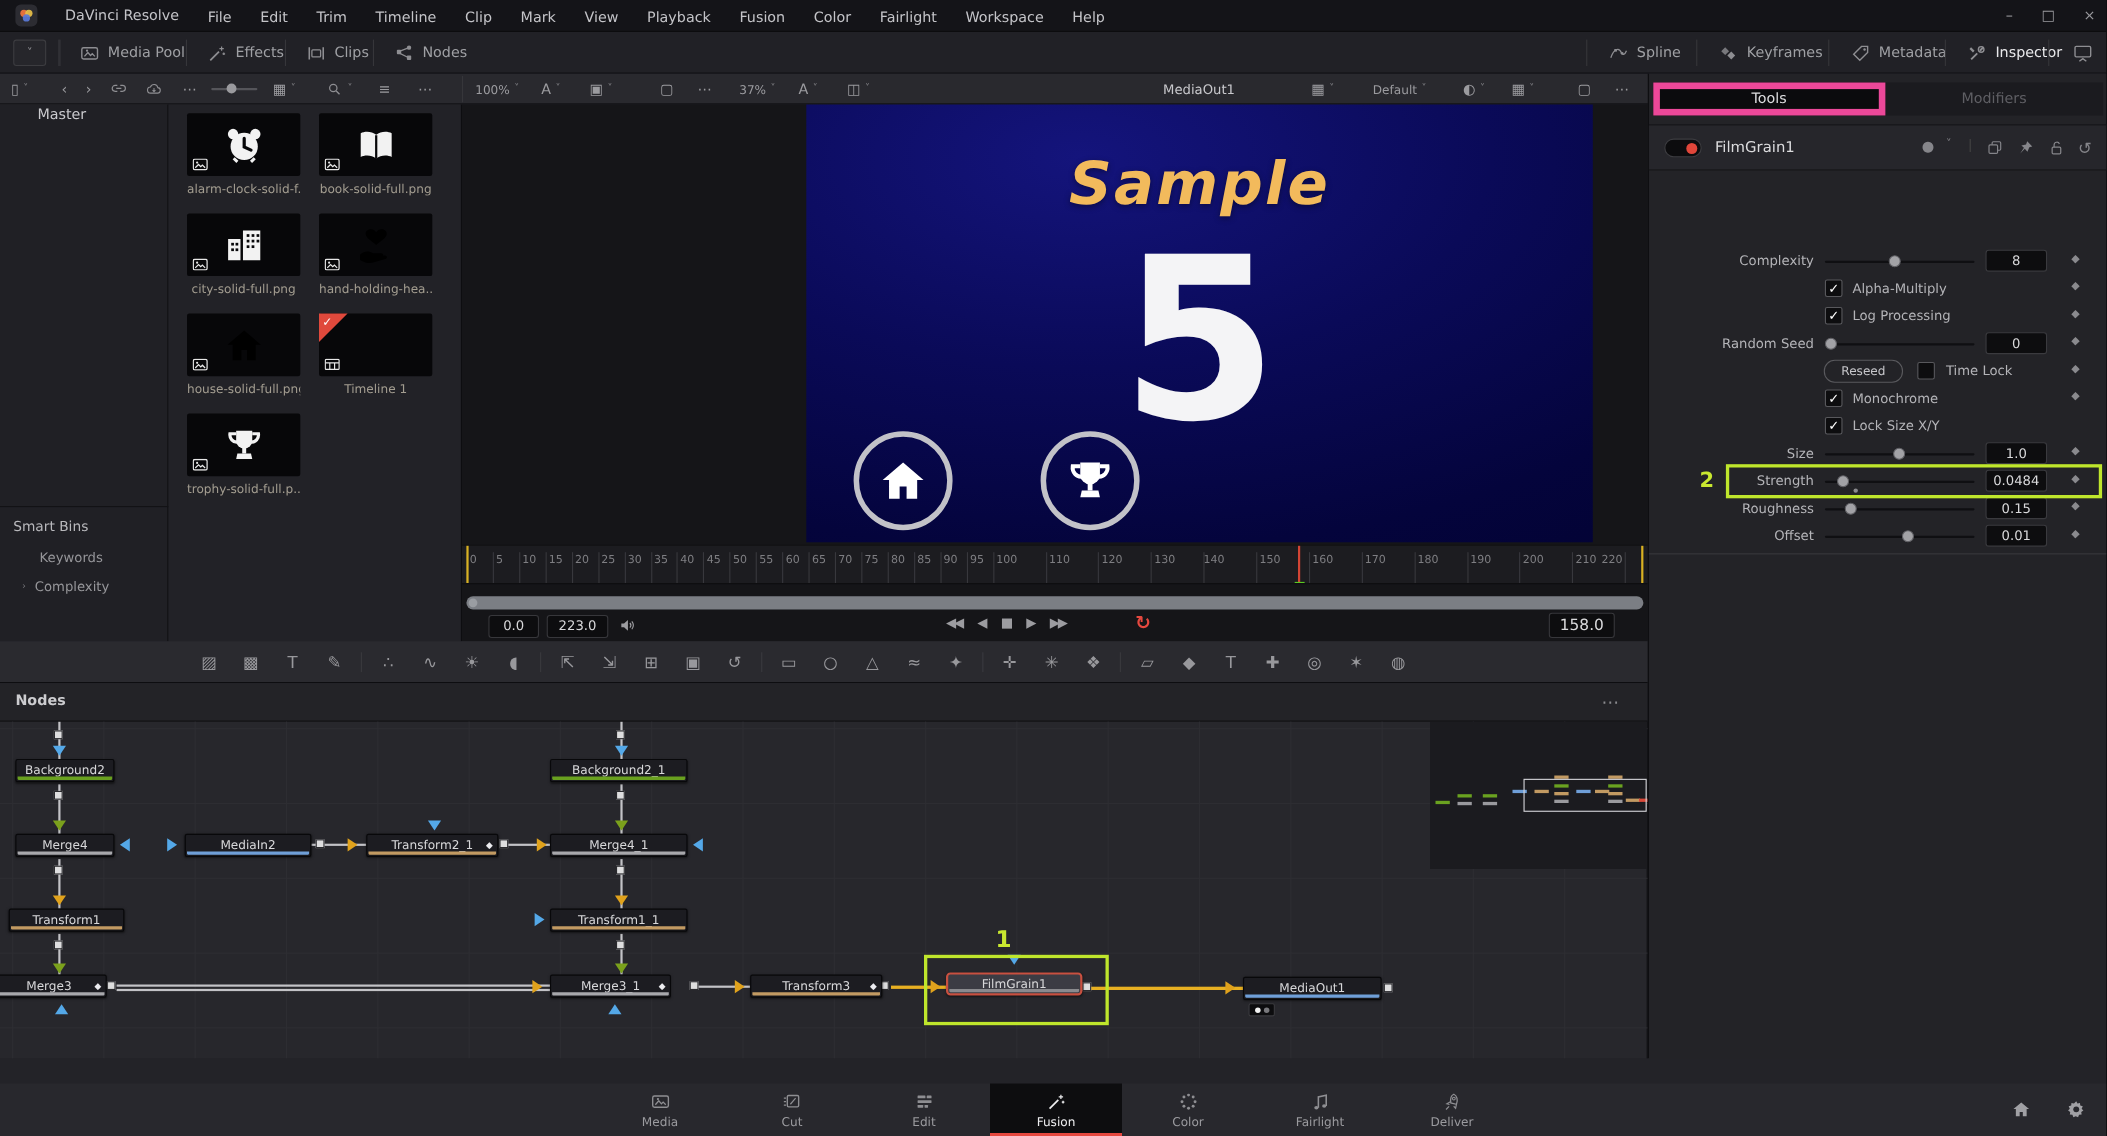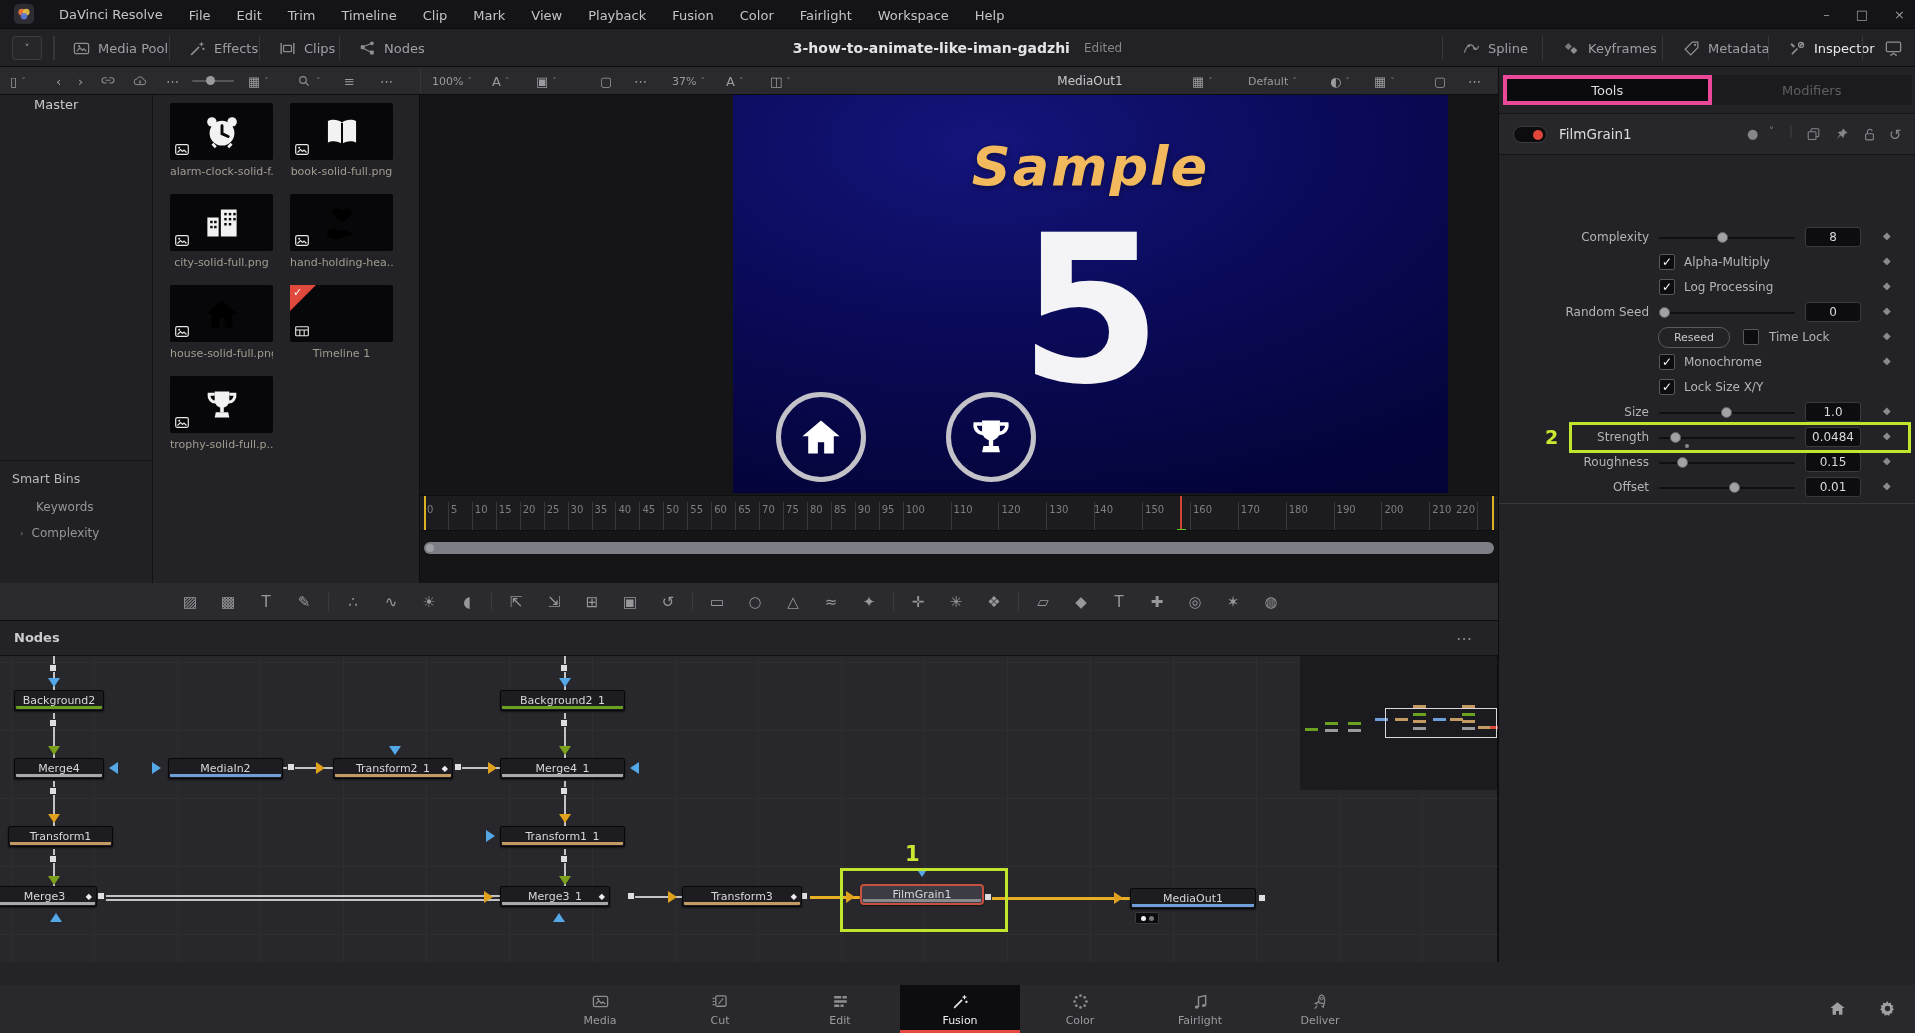--- a/index.html
+++ b/index.html
@@ -96,21 +96,21 @@
   .tri{position:absolute;width:0;height:0;}
   #anno1{position:absolute;border:3px solid #bfe62c;}
   #anno1-label{position:absolute;font-size:21px;font-weight:bold;color:#c9e830;}
   #minimap{position:absolute;left:1300px;top:0;width:197px;height:134px;background:#1b1b1f;}
   #minimap .dash{position:absolute;width:13px;height:3px;}
   #mm-view{position:absolute;border:1px solid #d8d8dc;}
   
   #inspector{position:absolute;left:1498px;top:67px;width:417px;height:895px;background:#232327;border-left:1px solid #0d0d10;font-size:12px;}
   #insp-tabs{position:absolute;left:4px;top:8px;width:409px;height:30px;background:#1b1b1f;display:flex;}
   #insp-tabs .itab{flex:1;display:flex;align-items:center;justify-content:center;font-size:13px;}
-  #itab-tools{background:#0b0b0d;border:4px solid #ec4899;color:#dcdcde;}
+  #itab-tools{background:#0b0b0d;border:6px solid #ec4899;color:#dcdcde;}
   #itab-mods{color:#5f5f64;}
   #fg-row{position:absolute;left:0;top:46px;width:417px;height:42px;background:#26262b;border-top:1px solid #141417;border-bottom:1px solid #141417;}
   #fg-toggle{position:absolute;left:14px;top:12px;width:34px;height:17px;background:#0c0c0e;border:1px solid #3c3c40;border-radius:9px;}
   #fg-toggle i{position:absolute;right:3px;top:2.5px;width:10px;height:10px;border-radius:50%;background:#e0463a;}
   #fg-name{position:absolute;left:60px;top:12px;font-size:13.5px;color:#dcdcde;}
   .fg-ic{position:absolute;top:12px;color:#85858a;}
   .fg-ic svg{width:17px;height:17px;}
   #subtabs{position:absolute;left:0;top:88px;width:417px;height:65px;border-bottom:1px solid #3a3a3e;}
   .stab{position:absolute;top:8px;width:64px;text-align:center;}
   .stab .icon{margin:0 auto;color:#b8b8bc;}
@@ -210,24 +210,20 @@
           <span class="icon">
             <svg viewBox="0 0 24 24">
               <path d="M7 9.5 L16 6 M7 12 L16 16.5" stroke="currentColor" stroke-width="1.4" fill="none"></path>
               <rect x="3.5" y="8" width="5" height="5" fill="currentColor" rx="1"></rect>
               <circle cx="17.5" cy="5.5" r="2.5" fill="currentColor"></circle>
               <rect x="15" y="14.5" width="5" height="5" fill="currentColor" rx="1"></rect>
             </svg>
           </span>
           <span>Nodes</span>
         </div><span class="vsep" style="left: 339px;"></span></span>
-    <div id="title-group">
-      <span id="doc-title">3-how-to-animate-like-iman-gadzhi</span>
-      <span id="doc-status">Edited</span>
-    </div>
     <span id="tab-right"><div class="tbtn" style="left: 1452px;">
           <span class="icon">
             <svg viewBox="0 0 24 24">
               <path d="M3 17 C7 5 13 6 15 11 c1.5 3.5 4 3 6 -2" fill="none" stroke="currentColor" stroke-width="1.5"></path>
               <rect x="7" y="7" width="3" height="3" fill="currentColor"></rect>
               <circle cx="16" cy="12" r="1.6" fill="currentColor"></circle>
             </svg>
           </span>
           <span>Spline</span>
         </div><span class="vsep" style="left: 1442px;"></span><div class="tbtn" style="left: 1552px;">
@@ -585,20 +581,39 @@
         <span class="tickline" style="left: 1057.14px;"></span>
         <span class="ticklabel" style="left: 1036px;">220</span>
         <span class="rangemark" style="left: 4px;"></span>
         <span class="rangemark" style="left: 1071.5px;"></span>
         <span id="playhead" style="left: 760.346px;"></span>
         <span id="playhead-mark" style="left: 756.846px;"></span>
       </div>
     <div id="scrollbar">
         <i></i>
       </div>
+    <div id="transport">
+      <span class="vbox" style="left:24px;top:2px;width:46px;height:21px">0.0</span>
+      <span class="vbox" style="left:77px;top:2px;width:56px;height:21px">223.0</span>
+      <span id="speaker">
+          <svg viewBox="0 0 24 24">
+            <path d="M4 9.5 v5 h3.5 L12.5 19 V5 L7.5 9.5 Z" fill="currentColor"></path>
+            <path d="M15 9 a4.5 4.5 0 0 1 0 6 M17.5 7 a8 8 0 0 1 0 10" fill="none" stroke="currentColor" stroke-width="1.5"></path>
+          </svg>
+        </span>
+      <span id="tr-buttons">
+          <span class="tbtn2">◀◀</span>
+          <span class="tbtn2">◀</span>
+          <span class="tbtn2">■</span>
+          <span class="tbtn2">▶</span>
+          <span class="tbtn2">▶▶</span>
+        </span>
+      <span id="loop-btn">↻</span>
+      <span class="vbox" style="left:988px;top:0;width:60px;height:23px;font-size:14px;line-height:22px">158.0</span>
+    </div>
   </section>
 
   <div id="fxbar">
       <div class="fxgroup">
         <span class="fxicon">▨</span>
         <span class="fxicon">▩</span>
         <span class="fxicon">T</span>
         <span class="fxicon">✎</span>
       </div>
       <div class="fxgroup">

